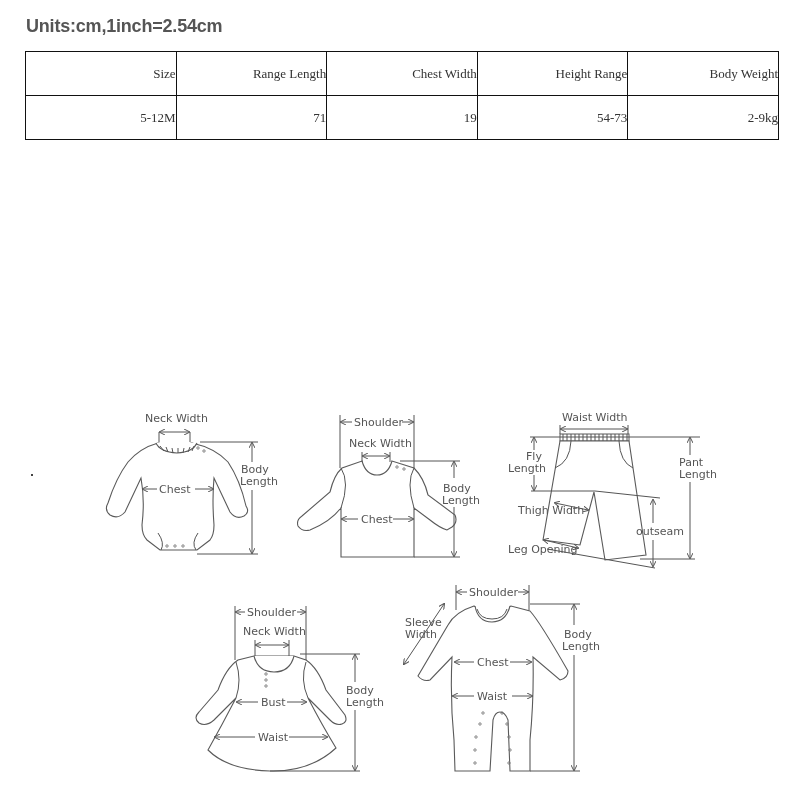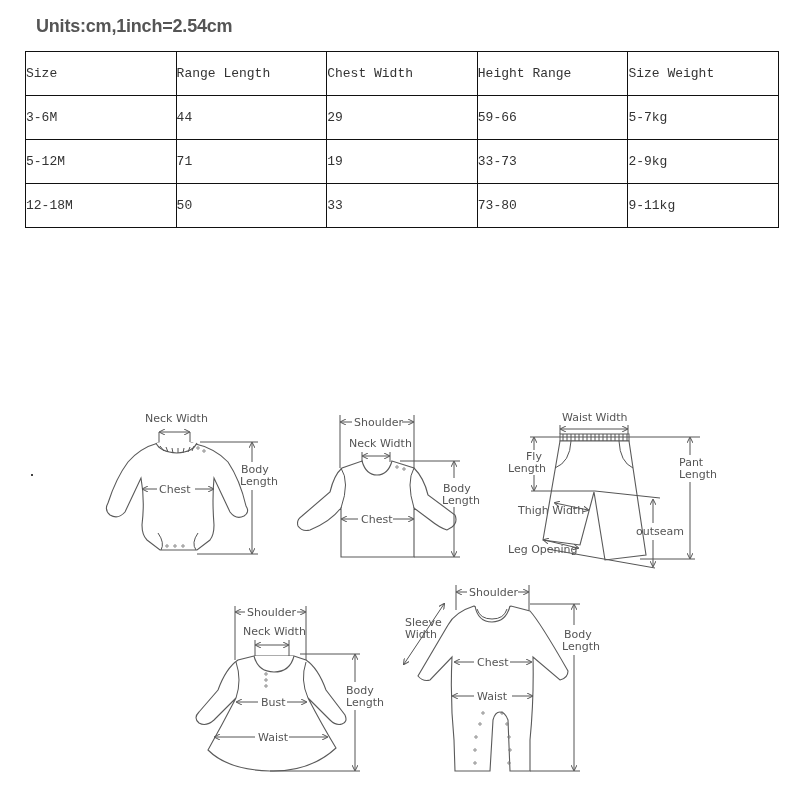--- a/index.html
+++ b/index.html
@@ -1,60 +1,46 @@
 <!DOCTYPE html>
 <html><head>
 <meta charset="utf-8">
 <style>
   html, body { margin: 0; padding: 0; background: #ffffff; }
   body { width: 800px; height: 800px; position: relative; overflow: hidden; font-family: "DejaVu Sans", sans-serif; }
-  .units { position: absolute; left: 36px; top: 16px; font-family: "Liberation Sans", sans-serif; font-weight: bold; font-size: 18px; color: #555555; letter-spacing: -0.2px; }
+  .units { position: absolute; left: 26px; top: 16px; font-family: "Liberation Sans", sans-serif; font-weight: bold; font-size: 18px; color: #555555; letter-spacing: -0.2px; }
   table.size { position: absolute; left: 25px; top: 51px; width: 754px; border-collapse: collapse; table-layout: fixed; }
-  table.size td, table.size th { border: 1.5px solid #111111; height: 43px; text-align: left; vertical-align: middle; font-weight: normal; font-size: 13px; color: #333333; padding: 0; font-family: Liberation Mono, monospace; }
+  table.size td, table.size th { border: 1.5px solid #111111; height: 43px; text-align: right; vertical-align: middle; font-weight: normal; font-size: 13px; color: #333333; padding: 0; font-family: Liberation Serif, serif; }
   .diagram { position: absolute; left: 0; top: 0; width: 800px; height: 800px; }
   .diagram text { font-family: "DejaVu Sans", sans-serif; font-size: 11px; fill: #555555; }
   .line { stroke: #555555; stroke-width: 1; fill: none; }
   .garment { stroke: #5a5a5a; stroke-width: 1.1; fill: #ffffff; }
   .dot { fill: none; stroke: #777; stroke-width: 0.9; }
   .speck { position: absolute; left: 31px; top: 474px; width: 2px; height: 2px; background: #444; }
 </style>
 </head>
 <body>
 
 <div class="units">Units:cm,1inch=2.54cm</div>
 
 <table class="size">
   <tbody>
       <tr>
     <th>Size</th>
     <th>Range Length</th>
     <th>Chest Width</th>
     <th>Height Range</th>
-    <th>Size Weight</th>
-  </tr>
-  <tr>
-    <td>3-6M</td>
-    <td>44</td>
-    <td>29</td>
-    <td>59-66</td>
-    <td>5-7kg</td>
+    <th>Body Weight</th>
   </tr>
   <tr>
     <td>5-12M</td>
     <td>71</td>
     <td>19</td>
-    <td>33-73</td>
+    <td>54-73</td>
     <td>2-9kg</td>
-  </tr>
-  <tr>
-    <td>12-18M</td>
-    <td>50</td>
-    <td>33</td>
-    <td>73-80</td>
-    <td>9-11kg</td>
   </tr>
 </tbody>
   </table>
 
 <div class="speck"></div>
 
 <svg class="diagram" viewBox="0 0 800 800">
   <defs>
     <marker id="ah" markerWidth="6" markerHeight="6" refX="5" refY="3" orient="auto-start-reverse" markerUnits="userSpaceOnUse">
       <path d="M0,0 L6,3 L0,6" fill="none" stroke="#555" stroke-width="1"></path>

